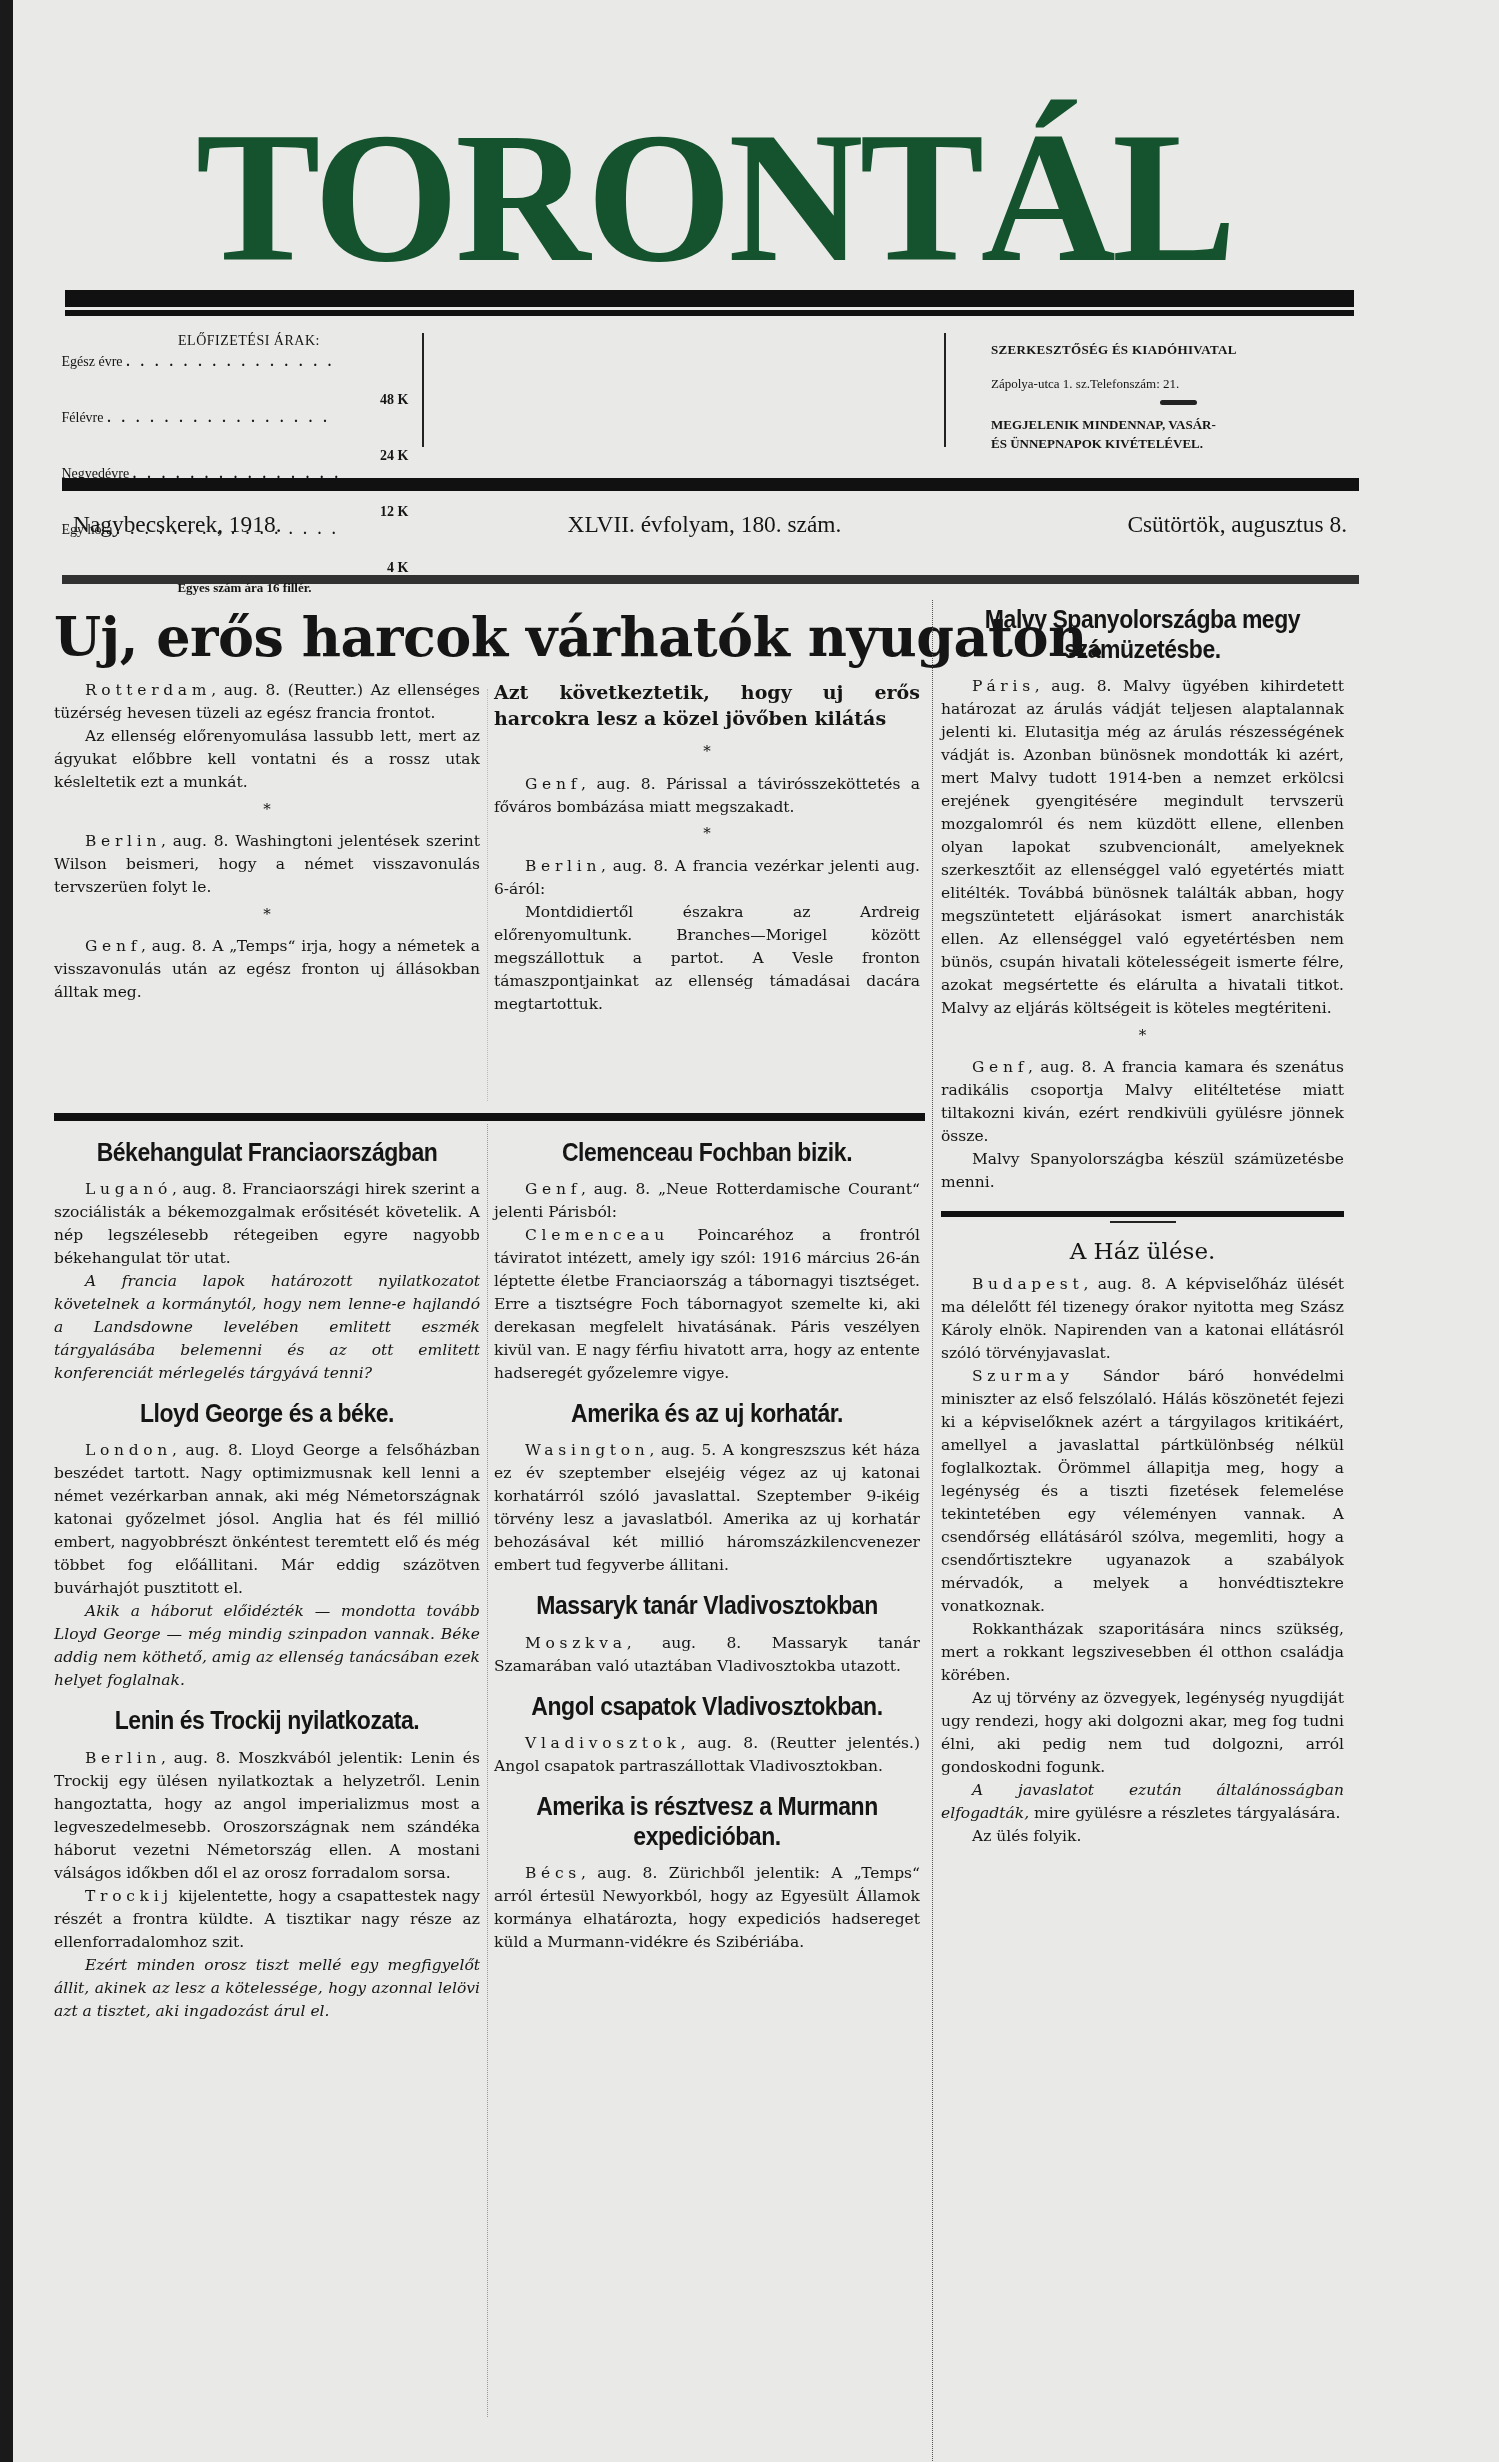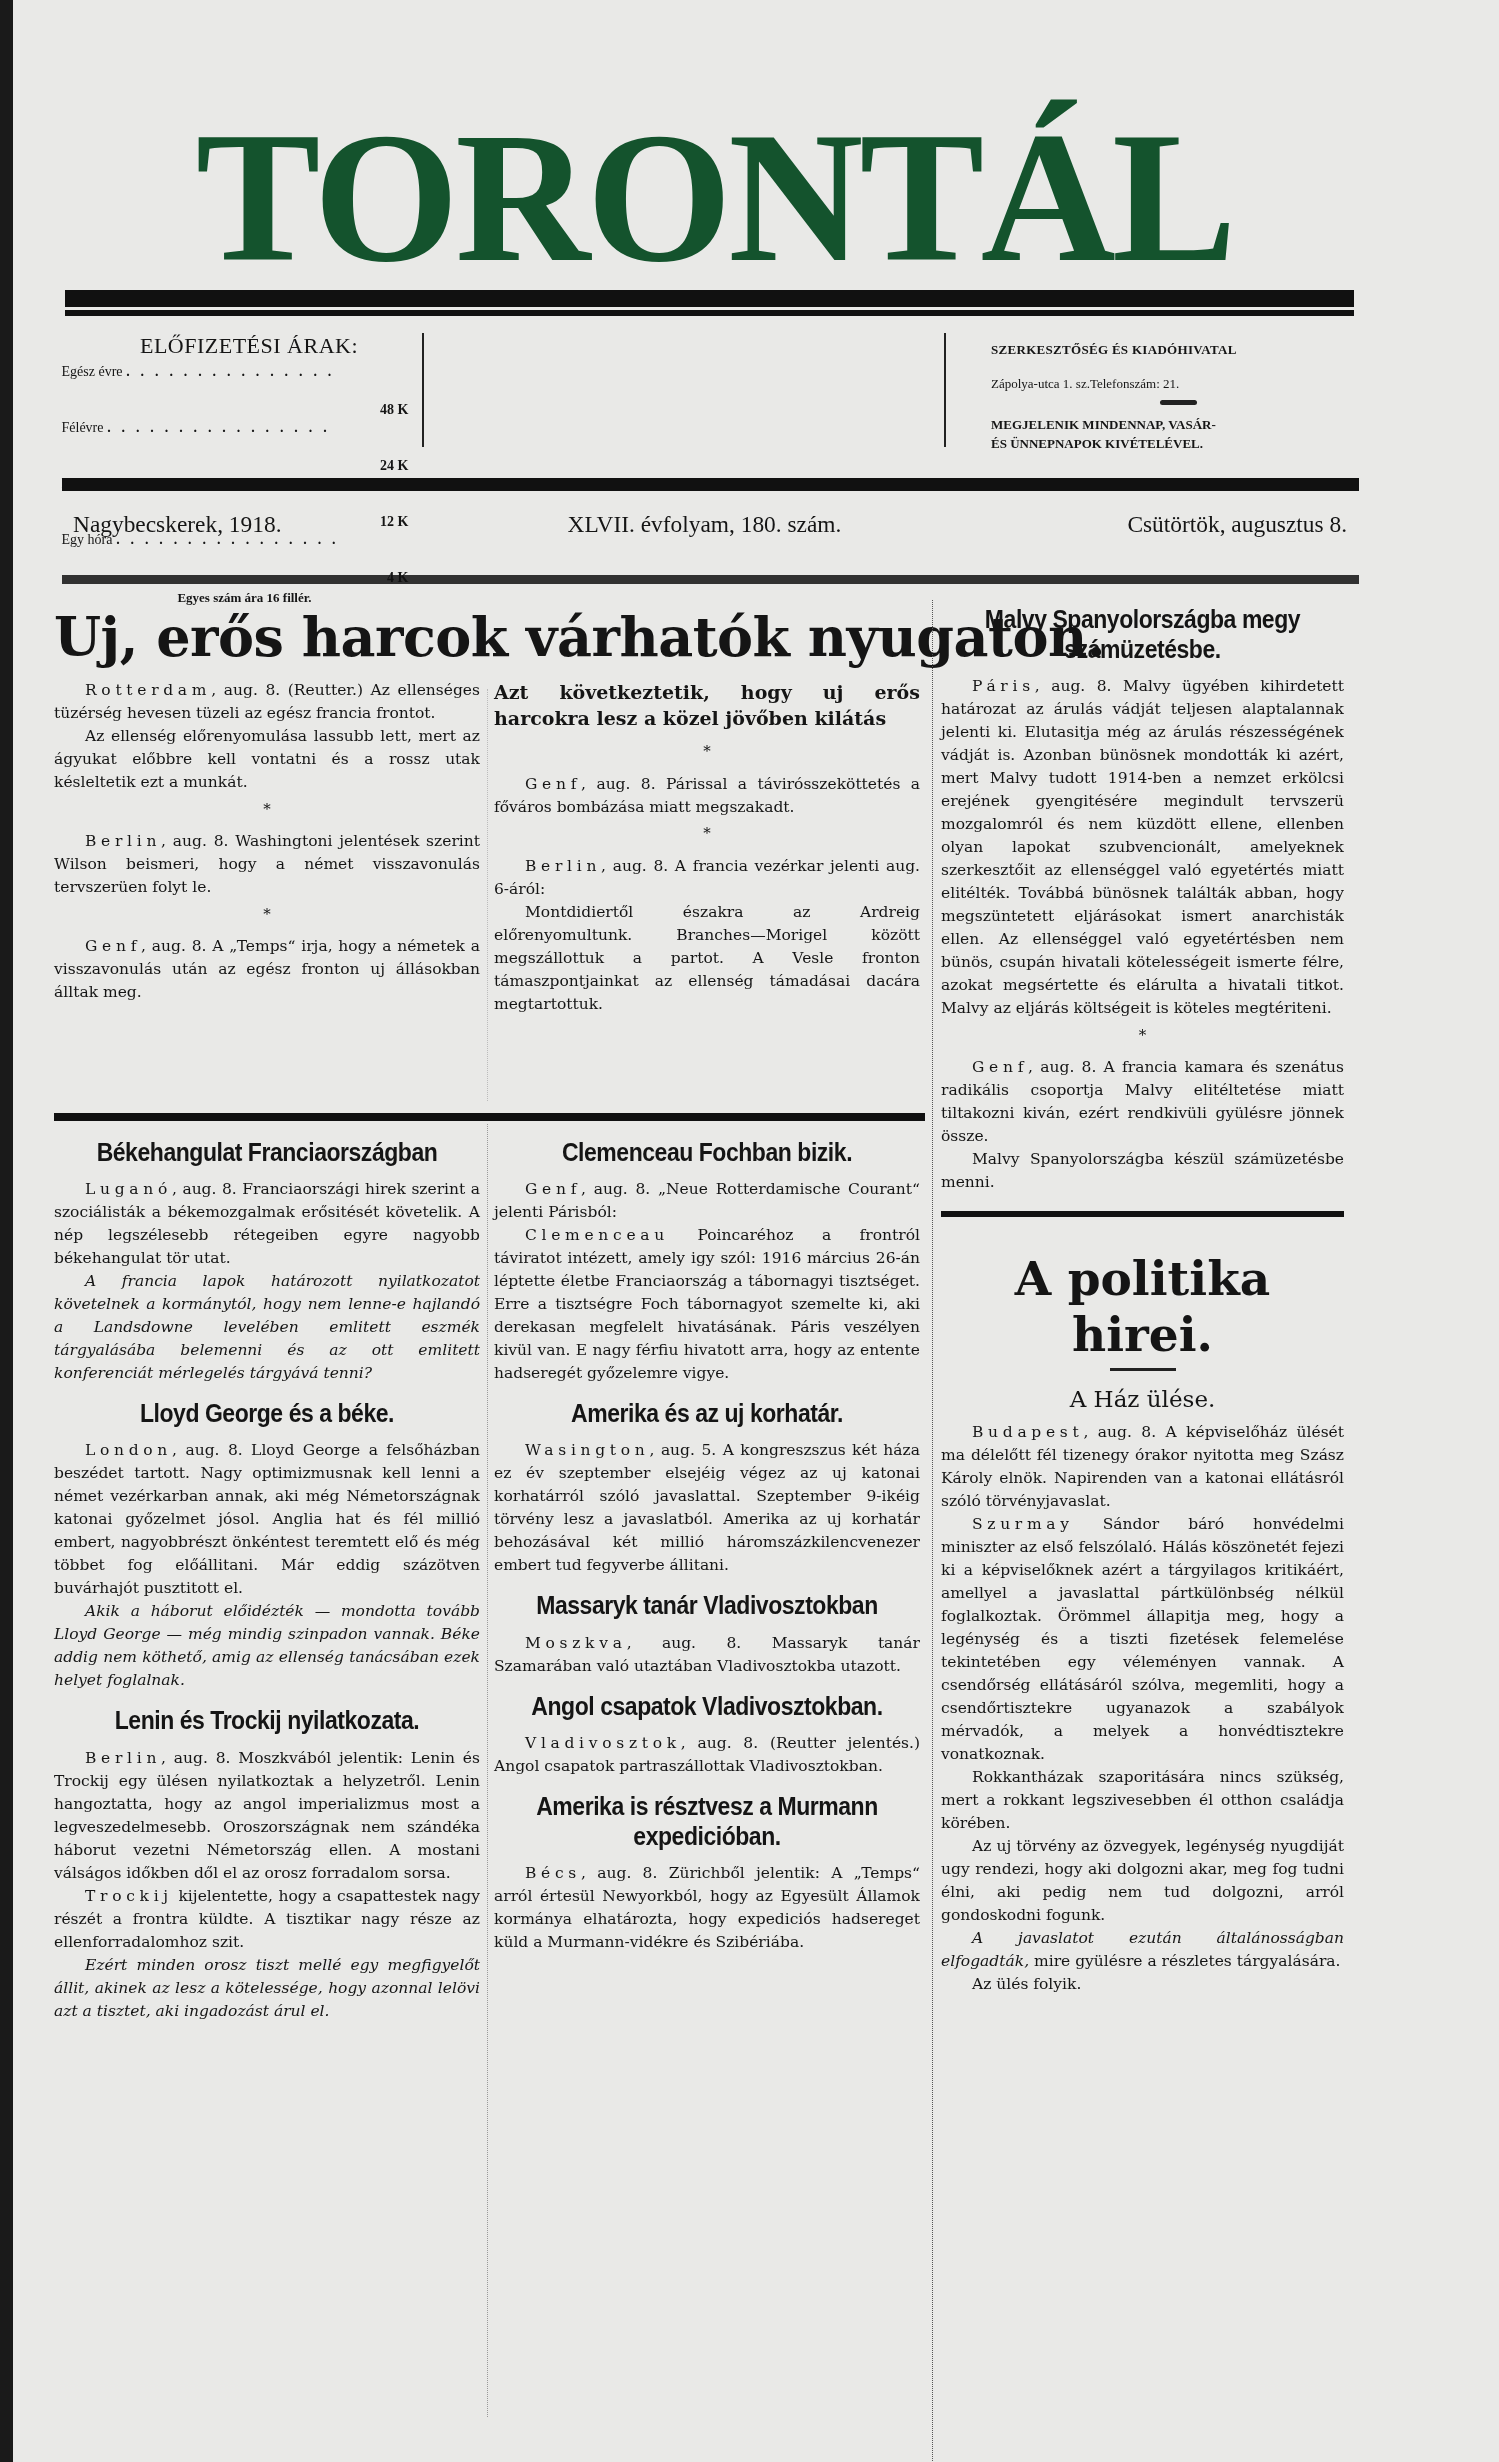--- a/index.html
+++ b/index.html
@@ -21,21 +21,21 @@
     font-size:187px; line-height:187px; letter-spacing:-3.7px; color:#14532d;
     transform:scaleY(1.0);
   }
   .mast-rule { position:absolute; left:11.2px; width:1289px; background:#111; }
   .mast-rule.r1 { top:187px; height:17px; }
   .mast-rule.r2 { top:207px; height:5.6px; }
 
   
   .info { position:absolute; top:333px; left:0; width:1312px; height:141px; font-family:"Liberation Serif",serif; }
   .prices { position:absolute; left:7.5px; top:0; width:347px; }
-  .prices-title { text-align:center; font-size:22px; letter-spacing:0.5px; margin-bottom:3.7px; padding-left:28px; }
+  .prices-title { text-align:center; font-size:14px; letter-spacing:0.5px; margin-bottom:3.7px; padding-left:28px; }
   .price-row { display:flex; font-size:14px; line-height:18px; }
   .price-row .lbl { flex:0 0 auto; }
   .price-row .dots { flex:1 1 auto; overflow:hidden; white-space:nowrap; font-weight:bold; letter-spacing:3.7px; padding:0 3.7px; }
   .price-row .val { flex:0 0 auto; font-weight:bold;margin-top:38px; }
   .prices-note { text-align:center; font-size:13px; font-weight:bold; margin-top:3.7px; padding-left:19px; }
   .vsep { position:absolute; top:0; width:1.9px; height:114px; background:#222; }
   .vsep.a { left:368px; } .vsep.b { left:890px; }
   .center-info { position:absolute; left:375px; top:28px; width:511px; text-align:center; }
   .center-info .sub { font-family:"Liberation Sans",sans-serif; font-size:23.4px; letter-spacing:0.3px; }
   .center-info .ed { font-size:16px; font-weight:bold; margin-top:20.6px; }
@@ -194,21 +194,20 @@
 
   <div class="col colC" style="top:604px;">
     <div class="hd" style="margin-top:0;">Malvy Spanyolországba megy számüzetésbe.</div>
     <p><span class="spaced">Páris</span><span>, aug. 8. Malvy ügyében kihirdetett határozat az árulás vádját teljesen alaptalannak jelenti ki. Elutasitja még az árulás részességének vádját is. Azonban bünösnek mondották ki azért, mert Malvy tudott 1914-ben a nemzet erkölcsi erejének gyengitésére megindult tervszerü mozgalomról és nem küzdött ellene, ellenben olyan lapokat szubvencionált, amelyeknek szerkesztőit az ellenséggel való egyetértés miatt elitélték. Továbbá bünösnek találták abban, hogy megszüntetett eljárásokat ismert anarchisták ellen. Az ellenséggel való egyetértésben nem bünös, csupán hivatali kötelességeit ismerte félre, azokat megsértette és elárulta a hivatali titkot. Malvy az eljárás költségeit is köteles megtériteni.</span></p>
     <div class="star">*</div>
     <p><span class="spaced">Genf</span><span>, aug. 8. A francia kamara és szenátus radikális csoportja Malvy elitéltetése miatt tiltakozni kiván, ezért rendkivüli gyülésre jönnek össze.</span></p>
     <p>Malvy Spanyolországba készül számüzetésbe menni.</p>
 
     <div class="sect-rule thin" style="position:relative;width:100%;margin-top:17px;"></div>
 
-    <div class="big-pol">A politika hirei.</div>
     <div class="mini-rule"></div>
     <div class="hazhd">A Ház ülése.</div>
 
     <p><span class="spaced">Budapest</span><span>, aug. 8. A képviselőház ülését ma délelőtt fél tizenegy órakor nyitotta meg Szász Károly elnök. Napirenden van a katonai ellátásról szóló törvényjavaslat.</span></p>
     <p><span class="spaced">Szurmay</span><span> Sándor báró honvédelmi miniszter az első felszólaló. Hálás köszönetét fejezi ki a képviselőknek azért a tárgyilagos kritikáért, amellyel a javaslattal pártkülönbség nélkül foglalkoztak. Örömmel állapitja meg, hogy a legénység és a tiszti fizetések felemelése tekintetében egy véleményen vannak. A csendőrség ellátásáról szólva, megemliti, hogy a csendőrtisztekre ugyanazok a szabályok mérvadók, a melyek a honvédtisztekre vonatkoznak.</span></p>
     <p>Rokkantházak szaporitására nincs szükség, mert a rokkant legszivesebben él otthon családja körében.</p>
     <p>Az uj törvény az özvegyek, legénység nyugdiját ugy rendezi, hogy aki dolgozni akar, meg fog tudni élni, aki pedig nem tud dolgozni, arról gondoskodni fogunk.</p>
     <p><span class="it">A javaslatot ezután általánosságban elfogadták,</span><span> mire gyülésre a részletes tárgyalására.</span></p>
     <p>Az ülés folyik.</p>
   </div>

